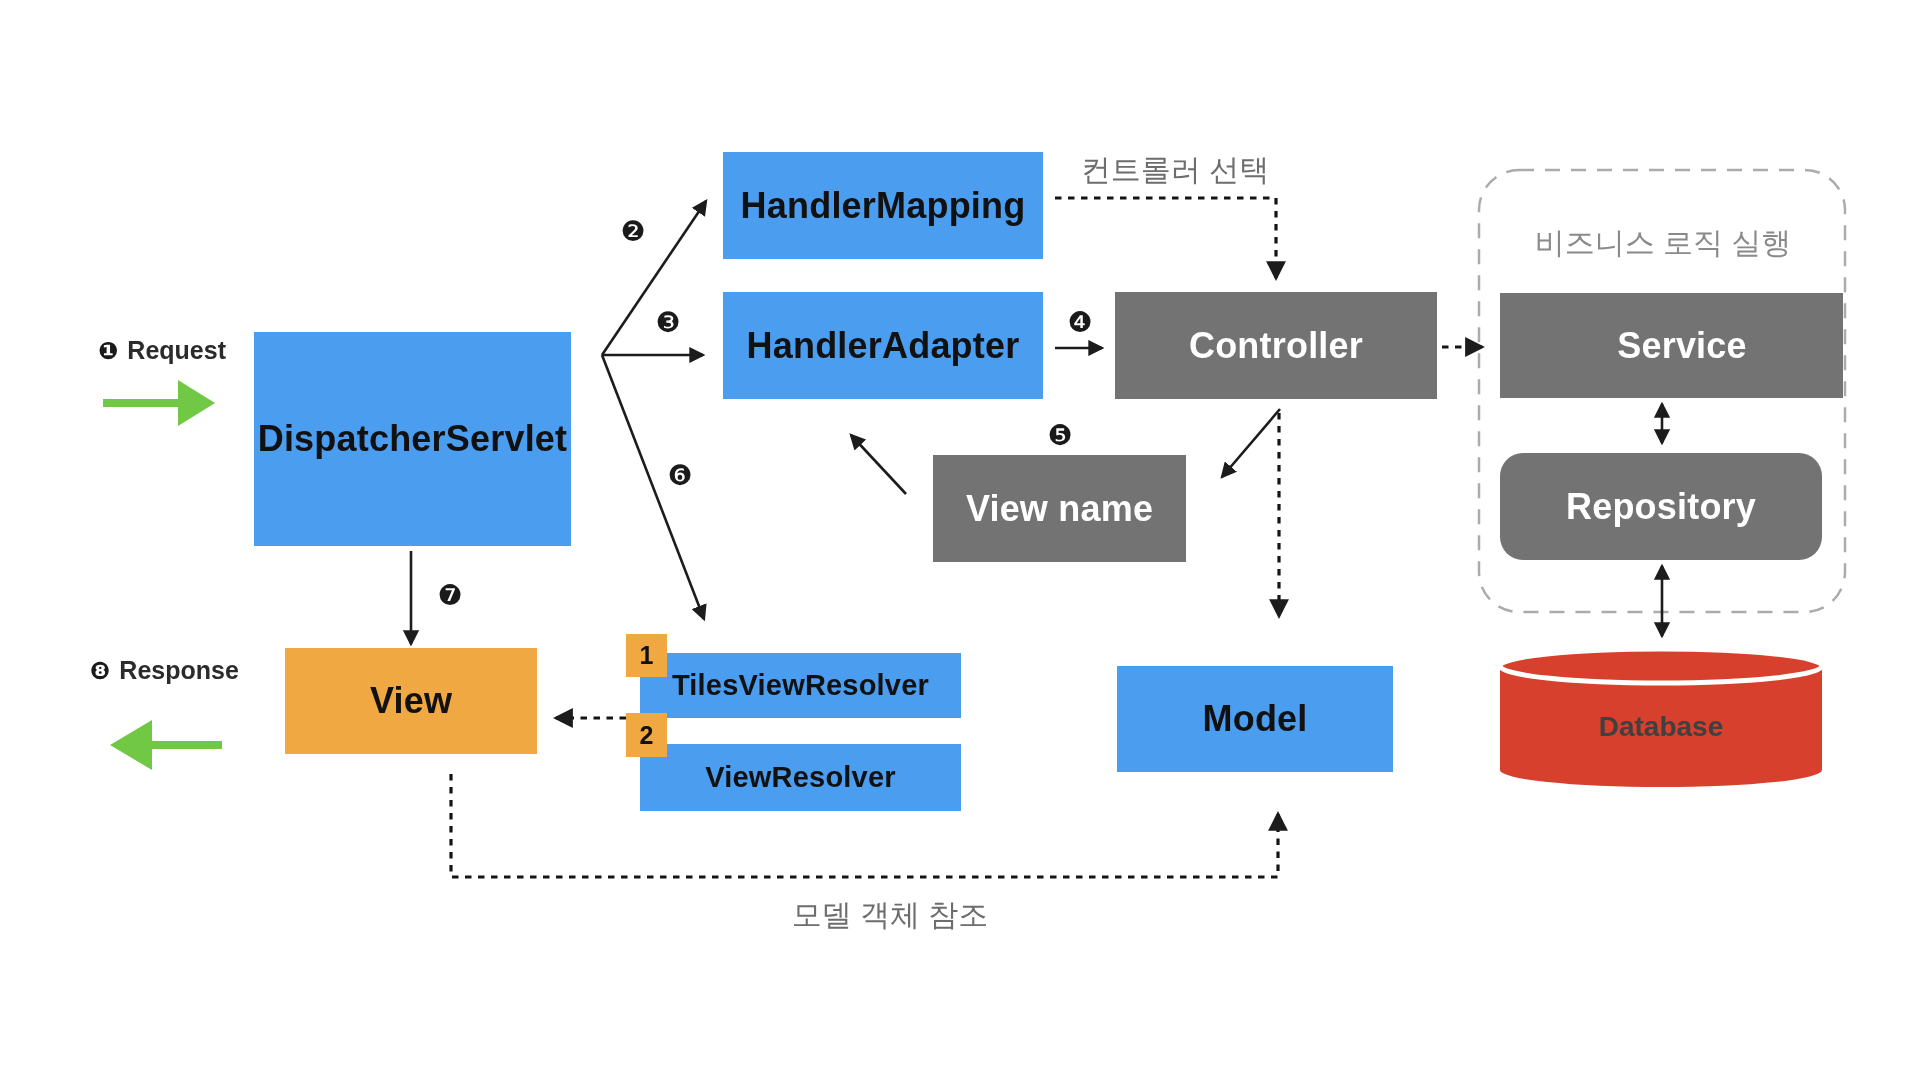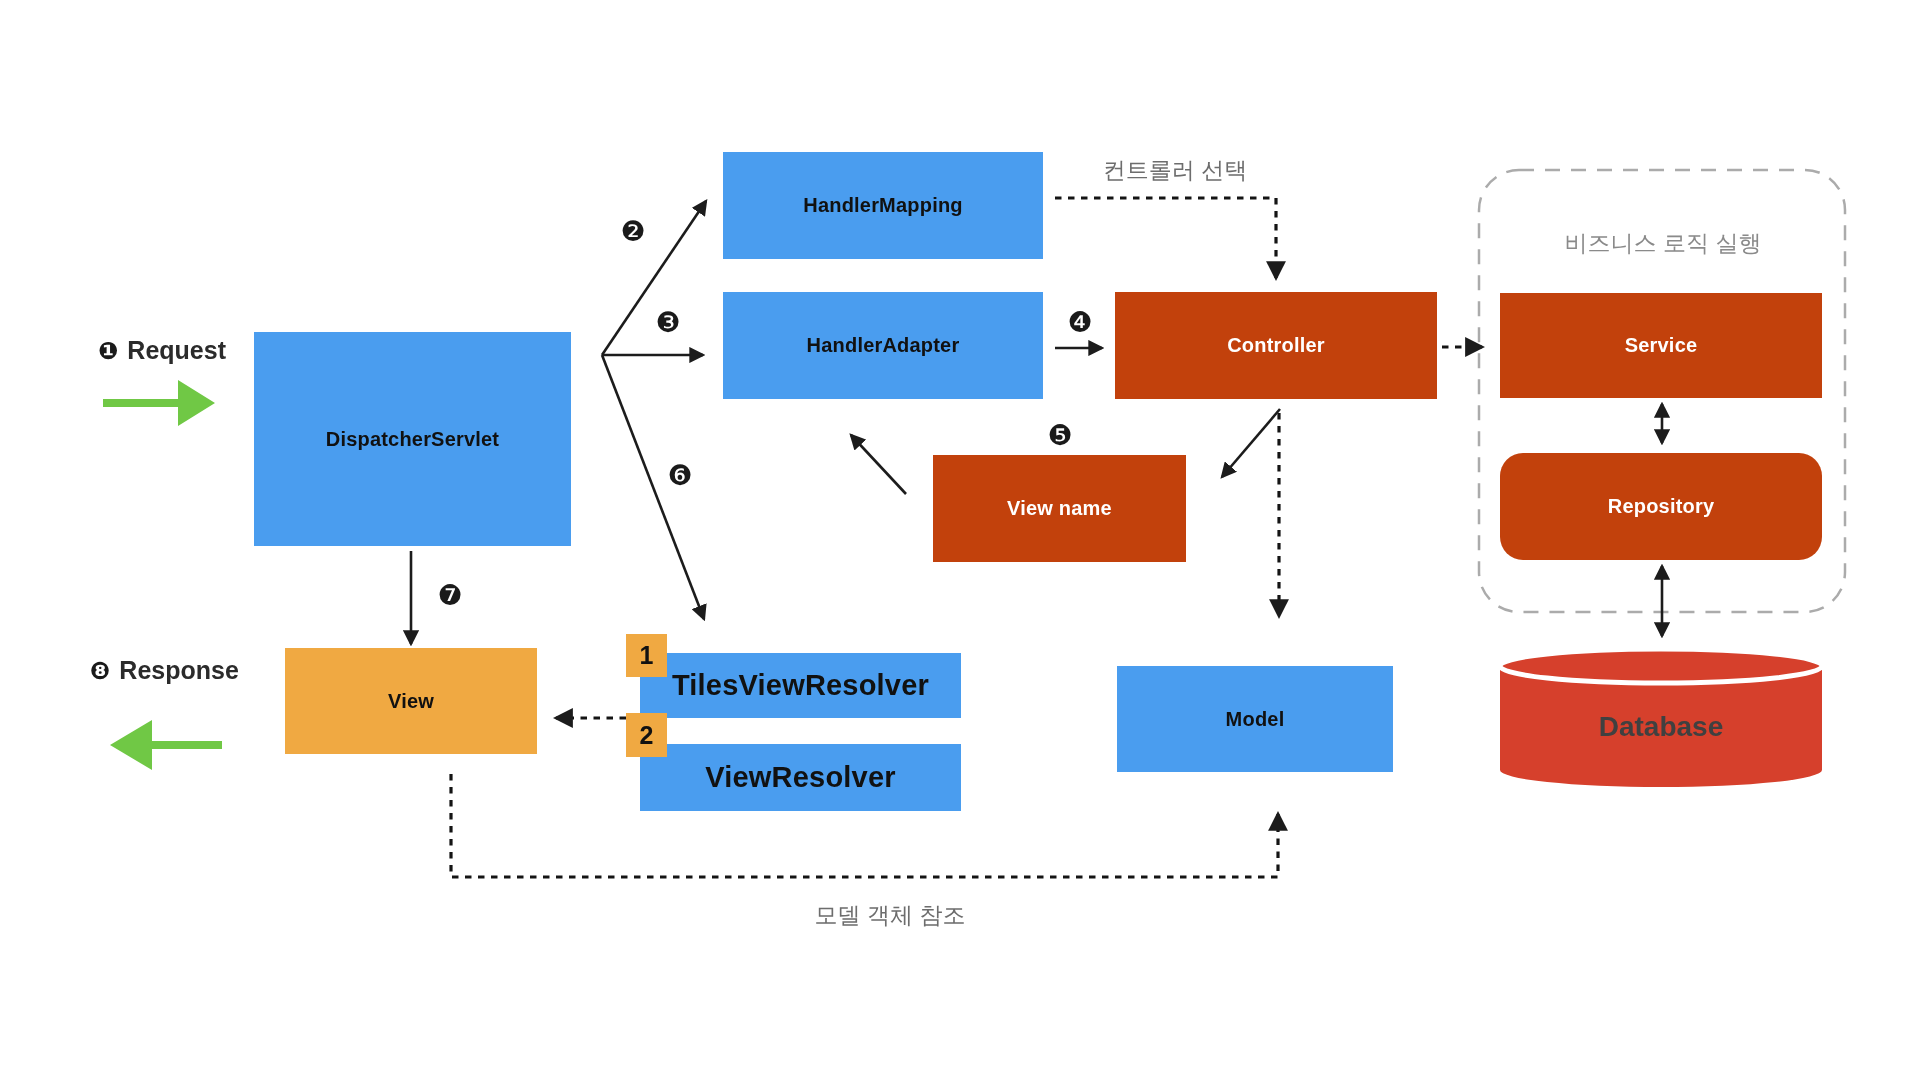--- a/index.html
+++ b/index.html
@@ -1,32 +1,32 @@
 <!DOCTYPE html>
 <html><head>
 <meta charset="utf-8">
 <style>
   html,body{margin:0;padding:0;background:#fff;}
   #stage{position:relative;width:1920px;height:1080px;background:#ffffff;overflow:hidden;
          font-family:"Liberation Sans","DejaVu Sans",sans-serif;}
   #arrow-layer{position:absolute;left:0;top:0;width:1920px;height:1080px;}
   .node{position:absolute;display:flex;align-items:center;justify-content:center;
-        font-weight:bold;font-size:20px;letter-spacing:.2px;}
+        font-weight:bold;font-size:36px;letter-spacing:.2px;}
   .node.blue{background:#4a9def;color:#111;}
-  .node.pink{background:#c2410c;color:#fff;}
+  .node.pink{background:#737373;color:#fff;}
   .node.orange{background:#f0a942;color:#111;}
   .node.small{font-size:29px;}
   .badge{position:absolute;display:flex;align-items:center;justify-content:center;
          background:#f0a942;color:#111;font-weight:bold;font-size:25px;}
   .step{position:absolute;transform:translate(-50%,-50%);font-size:28px;color:#1a1a1a;
         font-family:"DejaVu Sans",sans-serif;}
   .flow-label{position:absolute;display:flex;align-items:center;gap:9px;
               font-weight:bold;font-size:25px;color:#2b2b2b;}
   .flow-label .num{font-size:24px;font-family:"DejaVu Sans",sans-serif;color:#1a1a1a;}
-  .side-note{position:absolute;transform:translate(-50%,-50%);font-size:23px;color:#6d6d6d;white-space:nowrap;}
+  .side-note{position:absolute;transform:translate(-50%,-50%);font-size:30px;color:#6d6d6d;white-space:nowrap;}
   .side-note.light{color:#8a8a8a;}
   .db-label{position:absolute;left:1500px;top:702px;width:322px;height:50px;display:flex;
             align-items:center;justify-content:center;color:#404040;font-weight:bold;font-size:28px;}
 </style>
 </head>
 <body>
 
 <div id="stage">
 
   <svg id="arrow-layer" viewBox="0 0 1920 1080" xmlns="http://www.w3.org/2000/svg">
@@ -78,21 +78,21 @@
 
   <div class="node blue" style="left:254px;top:332px;width:317px;height:214px;">DispatcherServlet</div>
   <div class="node blue" style="left:723px;top:152px;width:320px;height:107px;">HandlerMapping</div>
   <div class="node blue" style="left:723px;top:292px;width:320px;height:107px;">HandlerAdapter</div>
   <div class="node pink" style="left:1115px;top:292px;width:322px;height:107px;">Controller</div>
   <div class="node pink" style="left:933px;top:455px;width:253px;height:107px;">View name</div>
   <div class="node blue" style="left:1117px;top:666px;width:276px;height:106px;">Model</div>
   <div class="node orange" style="left:285px;top:648px;width:252px;height:106px;">View</div>
   <div class="node blue small" style="left:640px;top:653px;width:321px;height:65px;">TilesViewResolver</div>
   <div class="node blue small" style="left:640px;top:744px;width:321px;height:67px;">ViewResolver</div>
-  <div class="node pink" style="left:1500px;top:293px;width:322px;height:105px;">Service</div>
+  <div class="node pink" style="left:1500px;top:293px;width:322px;height:105px;padding-left:21px;">Service</div>
   <div class="node pink" style="left:1500px;top:453px;width:322px;height:107px;border-radius:23px;">Repository</div>
 
   <div class="badge" style="left:626px;top:634px;width:41px;height:43px;">1</div>
   <div class="badge" style="left:626px;top:713px;width:41px;height:44px;">2</div>
 
   <div class="db-label">Database</div>
 
   <div class="step" style="left:633px;top:231px;">❷</div>
   <div class="step" style="left:668px;top:322px;">❸</div>
   <div class="step" style="left:1080px;top:322px;">❹</div>

